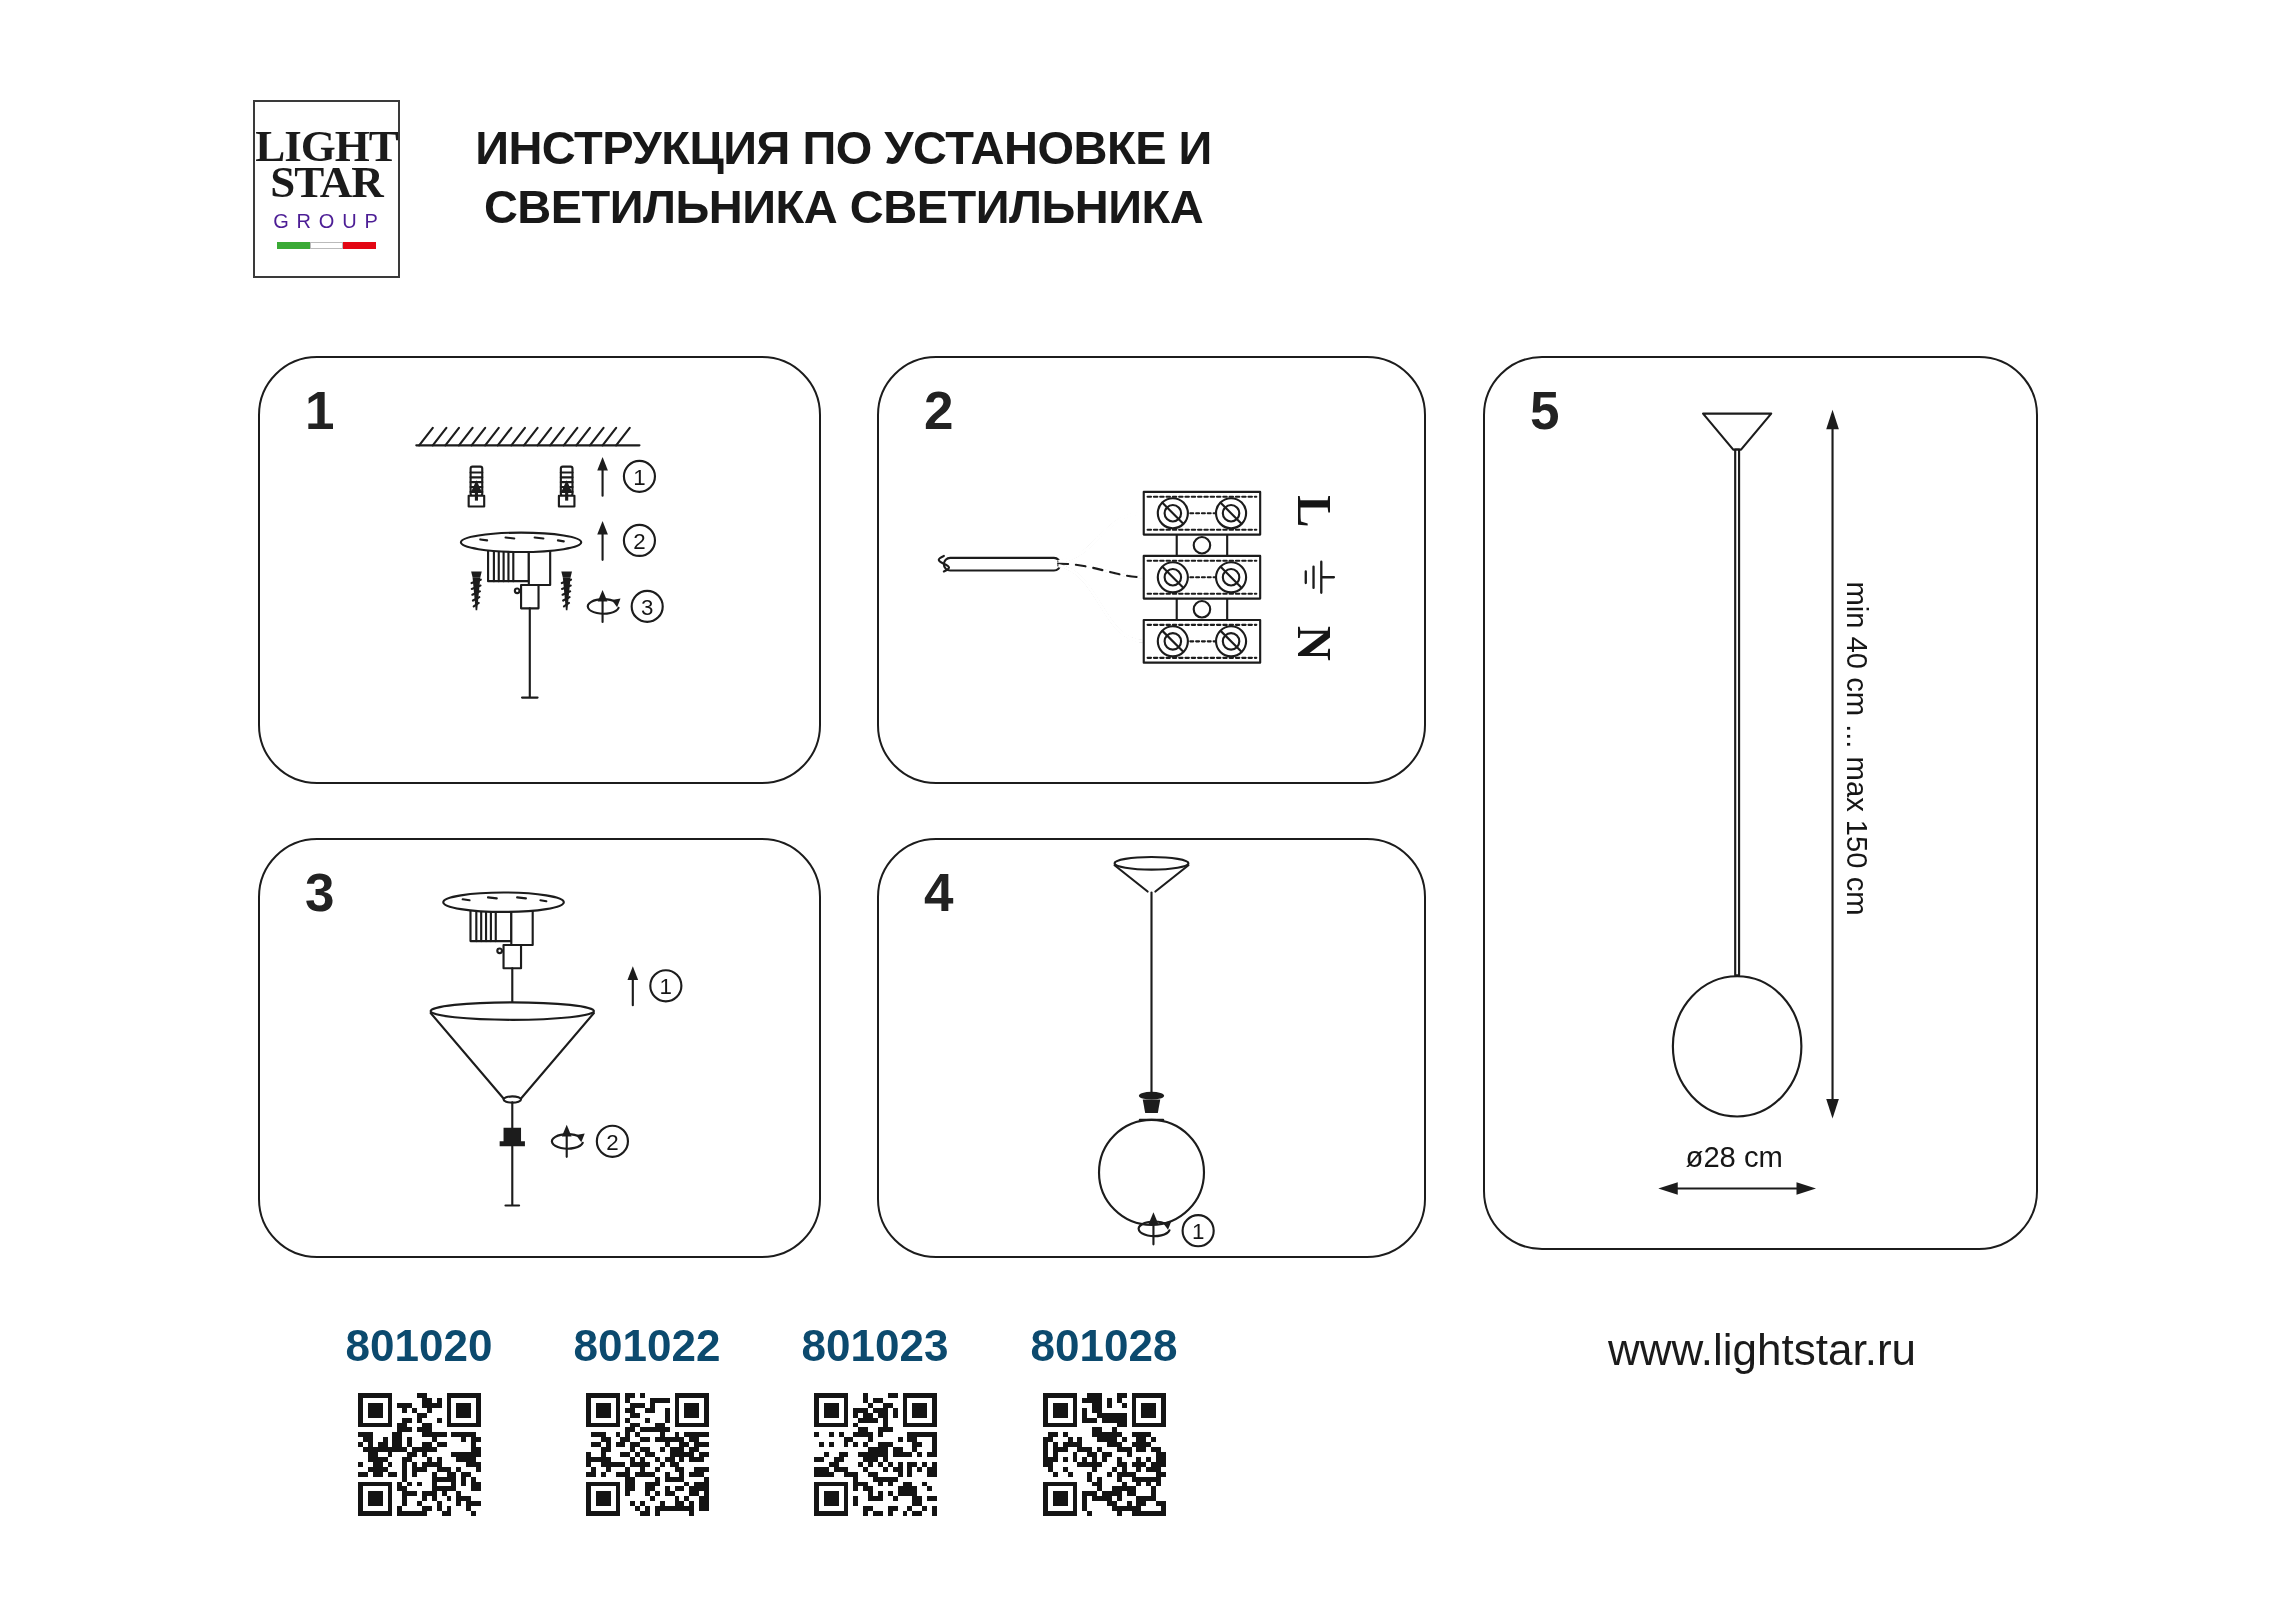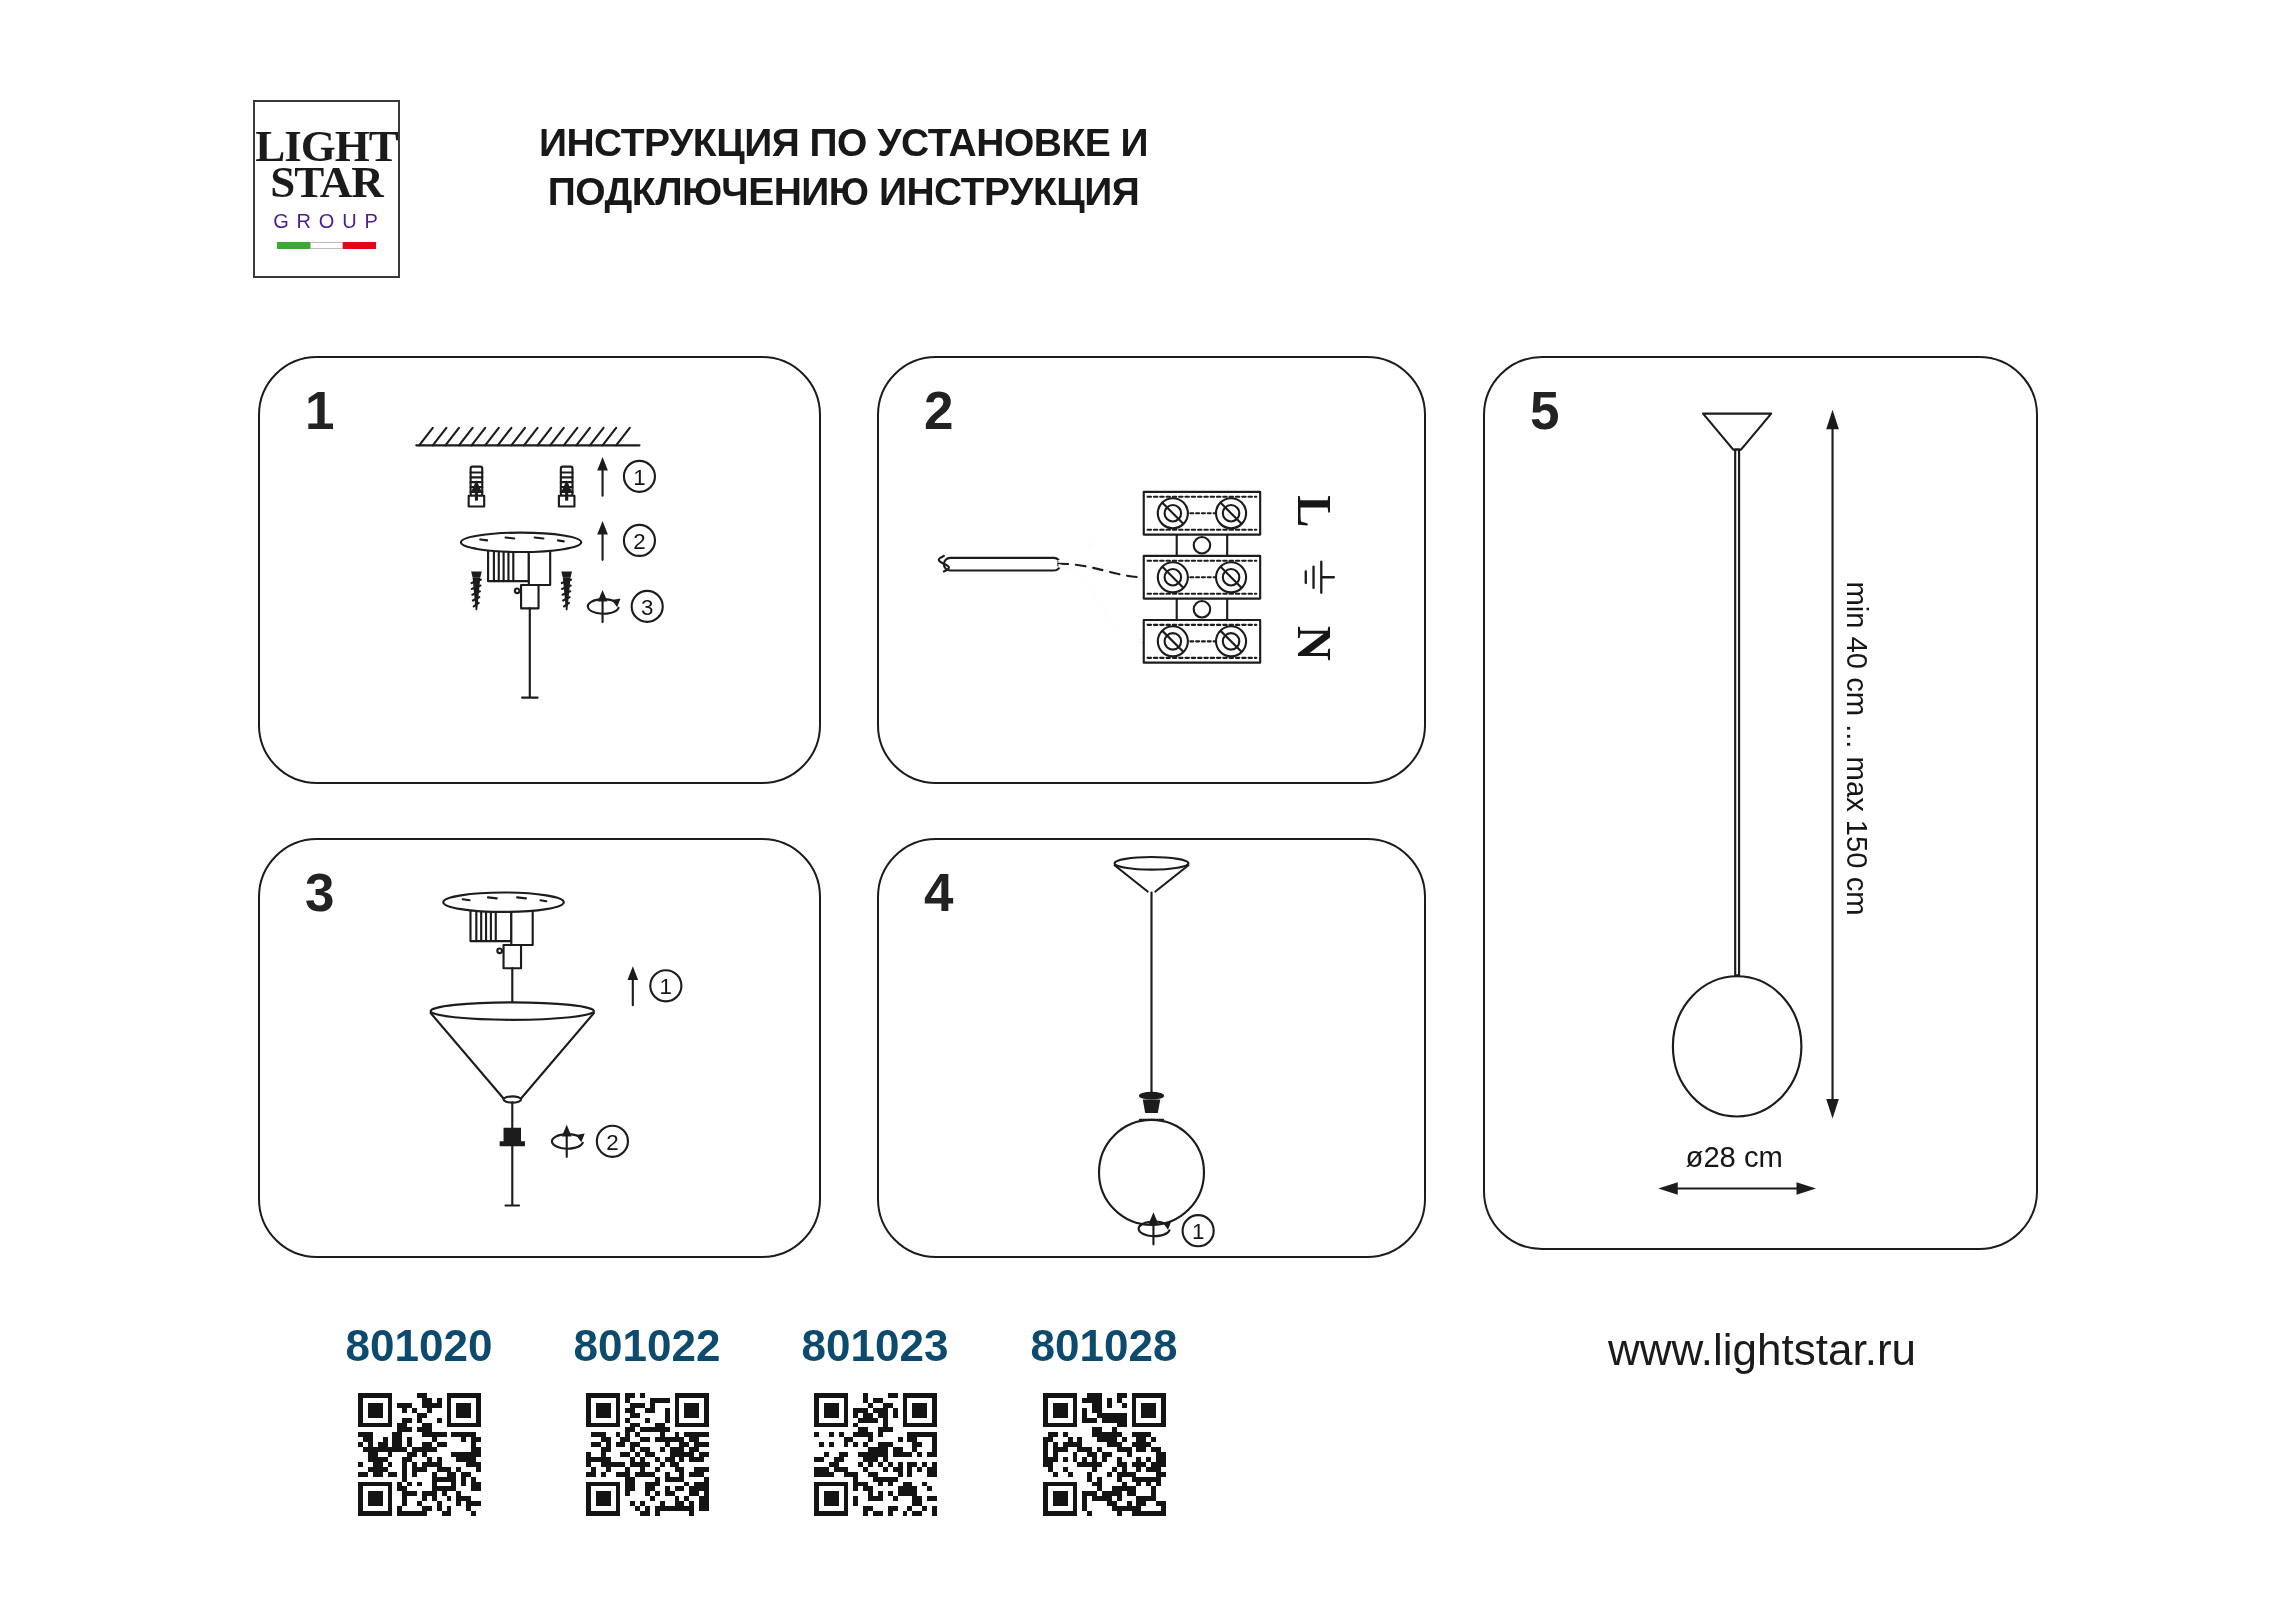--- a/index.html
+++ b/index.html
@@ -18,21 +18,21 @@
     line-height:0.82; letter-spacing:-1px; color:#1b1b1b;
   }
   .logo-group {
     font-size:20px; letter-spacing:7.8px; margin-top:8.8px; margin-left:5.9px; color:#4c1d95;
   }
   .flag { width:100px; height:6.9px; margin:8.8px auto 0; display:flex; }
   .flag span { flex:1; height:100%; }
   .flag .w { box-shadow: inset 0 0 0 1px #bbbbbb; }
   .title-block {
     position:absolute; left:412px; top:118px; width:863px; text-align:center;
-    font-weight:bold; font-size:39px; line-height:1.26; letter-spacing:-0.5px; color:#181818;
+    font-weight:bold; font-size:47px; line-height:1.26; letter-spacing:-0.5px; color:#181818;
   }
   .title-block div { white-space:nowrap; }
   .series-block { position:absolute; left:1513px; top:127px; width:470px; text-align:center; color:#181818; }
   .series-line { font-size:37px; font-weight:bold; white-space:nowrap; }
   .articles-line { font-size:47px; font-weight:bold; margin-top:13.7px; white-space:nowrap; }
   
   .panel {
     position:absolute; border:2.5px solid #1c1c1c; border-radius:59px;
     box-sizing:border-box; background:#fff;
   }
@@ -110,21 +110,21 @@
     <div class="logo-group">GROUP</div>
     <div class="flag">
       <span class="g" style="background:#3aaa35"></span>
         <span class="w" style="background:#ffffff"></span>
         <span class="r" style="background:#e30613"></span>
     </div>
   </div>
 
   <div class="title-block">
     <div>ИНСТРУКЦИЯ ПО УСТАНОВКЕ И</div>
-    <div>ПОДКЛЮЧЕНИЮ ИНСТРУКЦИЯ</div>
+    <div>СВЕТИЛЬНИКА СВЕТИЛЬНИКА</div>
   </div>
 
 
   <section class="panel" style="left:258px; top:356px; width:563px; height:428px;">
     <div class="pnum">1</div>
     <svg class="diagram" viewBox="0 0 574 437">
       <g>
         <path class="ln" d="M160 90 H390"></path>
         <path class="ln" stroke-width="2" d="M163 90 l14 -18 M177 90 l14 -18 M190 90 l14 -18 M204 90 l14 -18 M217 90 l14 -18 M231 90 l14 -18 M244 90 l14 -18 M258 90 l14 -18 M271 90 l14 -18 M285 90 l14 -18 M298 90 l14 -18 M312 90 l14 -18 M325 90 l14 -18 M339 90 l14 -18 M352 90 l14 -18 M366 90 l14 -18"></path>
       </g>

